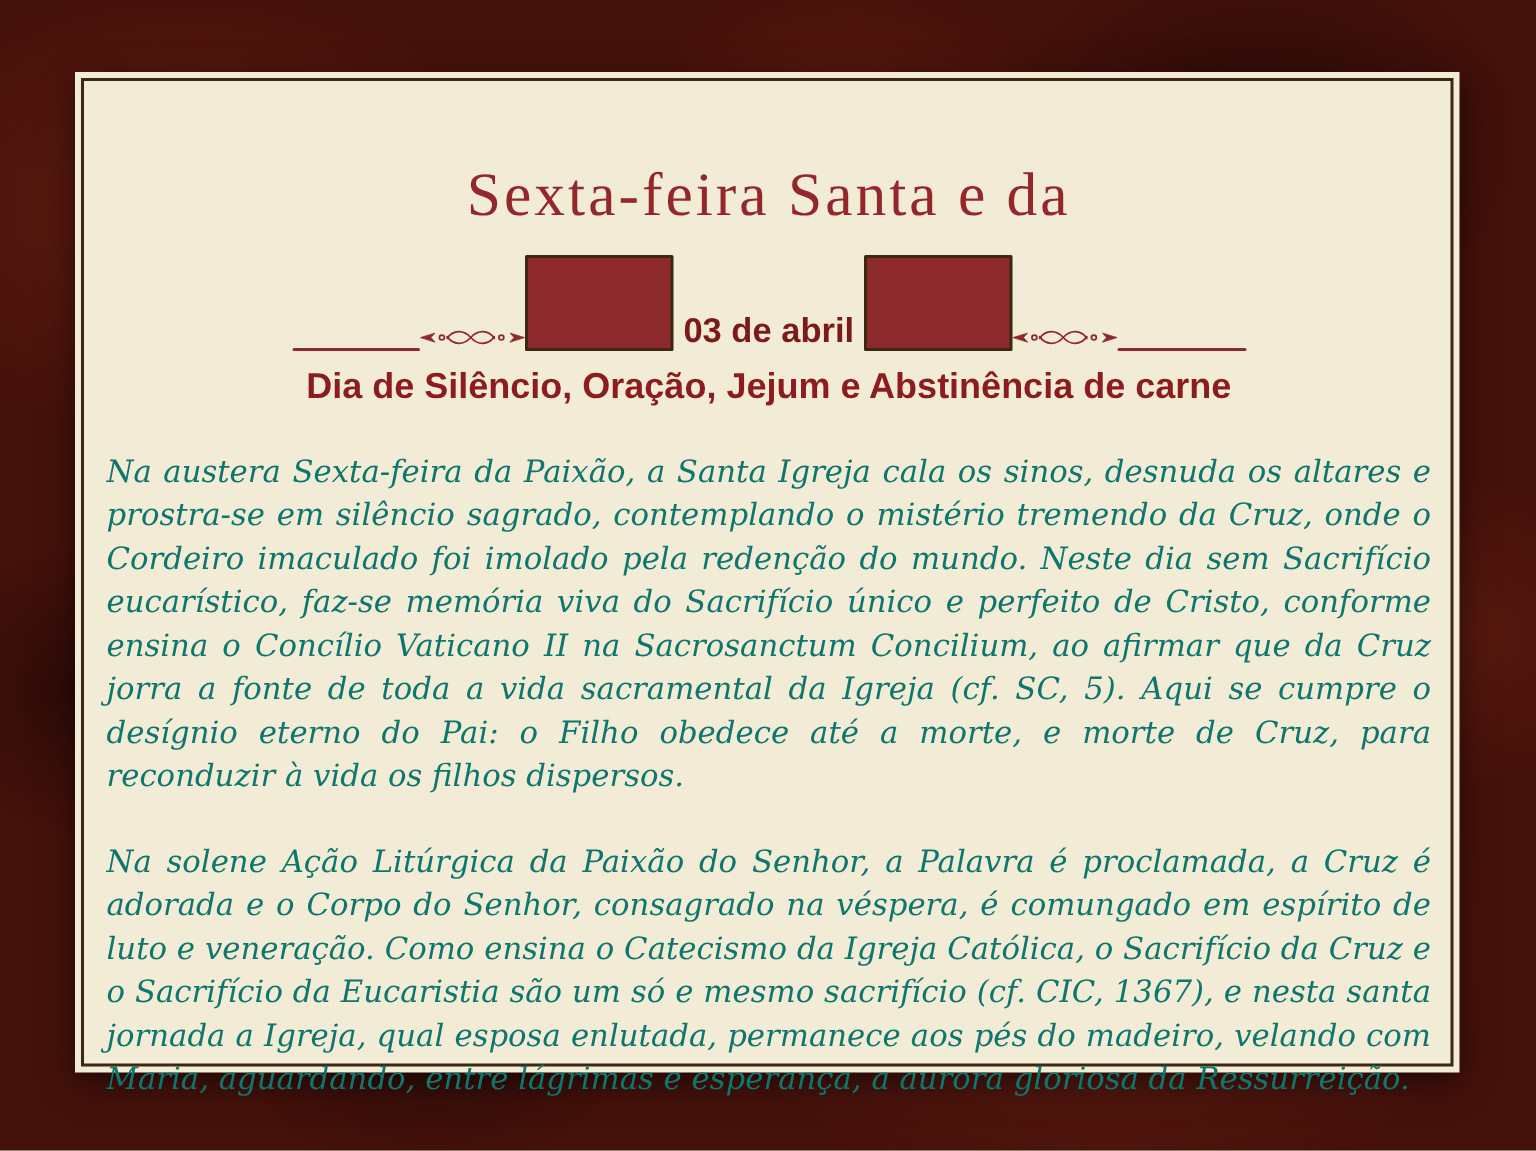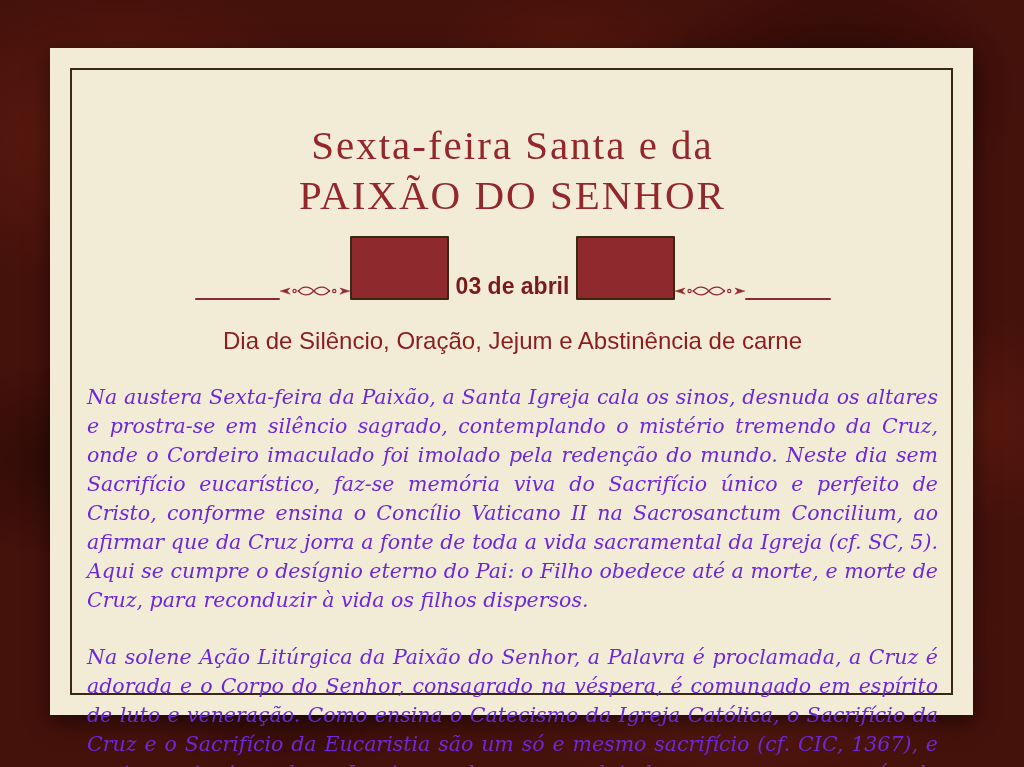--- a/index.html
+++ b/index.html
@@ -17,21 +17,21 @@
       radial-gradient(ellipse 200px 150px at 95% 55%, rgba(125,42,20,.30), transparent 70%),
       radial-gradient(ellipse 420px 320px at 50% 50%, rgba(95,30,15,.22), transparent 75%);
     overflow: hidden;
   }
   .card {
     position: absolute;
     left: 50px; top: 48px;
     width: 923px; height: 667px;
     background: #f2ecd6;
     box-shadow: 0 7px 20px rgba(0,0,0,.5);
-    padding: 20px;
+    padding: 4px;
   }
   .inner {
     width: 100%; height: 100%;
     border: 2px solid #3c2710;
     padding: 50px 13px 10px 15px;
   }
   .title {
     text-align: center;
     color: #93272b;
     font-family: "Liberation Serif", serif;
@@ -58,50 +58,49 @@
   .flourish { flex: 0 0 70px; height: 18px; display: block; }
   .date {
     font-family: "Liberation Sans", sans-serif;
     font-weight: bold;
     font-size: 23px;
     color: #7b1a1a;
     padding: 0 7px;
     white-space: nowrap;
   }
   .subtitle {
-    margin-top: 27px;
+    margin-top: 10px;
     text-align: center;
     font-family: "Liberation Sans", sans-serif;
-    font-weight: normal;
+    font-weight: bold;
     font-size: 24px;
     color: #8b1d1e;
   }
   .body-text { margin-top: 17px; }
   .body-text p {
     font-family: "DejaVu Serif", serif;
     font-style: italic;
     font-weight: 500;
     font-size: 20.5px;
     line-height: 29px;
-    color: #6d28d9;
+    color: #0f766e;
     text-align: justify;
     margin-bottom: 15px;
     margin-top: 28px;
   }
 </style>
 </head>
 <body>
 
 <div class="bg">
   <div class="card">
     <div class="inner">
 
       <h1 class="title">
         <span class="line">Sexta-feira Santa e da</span>
-        <span class="line">PAIXÃO DO SENHOR</span>
       </h1>
 
       <div class="divider">
         <span class="rule outer"></span>
         <svg class="flourish" viewBox="0 0 120 24" preserveAspectRatio="xMidYMid meet">
           <g stroke="#8e2a2e" fill="none" stroke-width="2" stroke-linecap="round">
             <path d="M1 12 L17 7 L12.5 12 L17 17 Z" fill="#8e2a2e" stroke-width="1"></path>
             <circle cx="25" cy="12" r="2.8"></circle>
             <path d="M31 13 C 38 3, 50 3, 58 12 C 66 21, 78 21, 85 11"></path>
             <path d="M31 11 C 38 21, 50 21, 58 12 C 66 3, 78 3, 85 13"></path>

